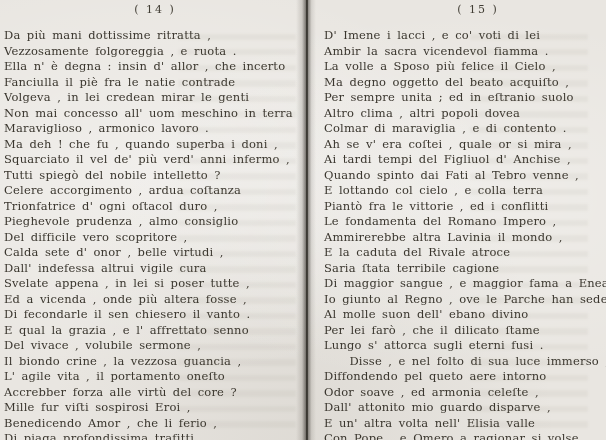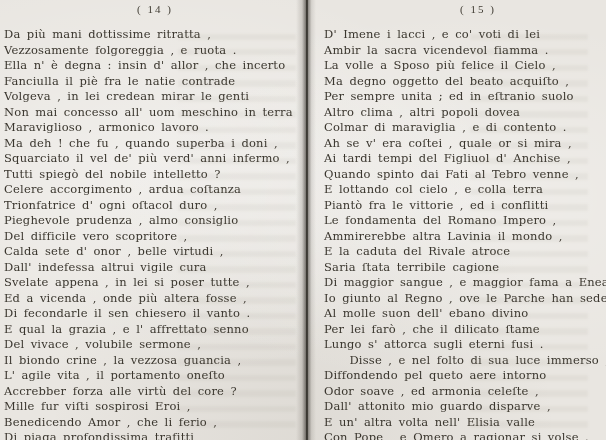--- a/index.html
+++ b/index.html
@@ -17,21 +17,21 @@
       radial-gradient(ellipse at 25% 40%, rgba(255,255,255,0.35) 0%, rgba(255,255,255,0) 55%),
       radial-gradient(ellipse at 75% 45%, rgba(255,255,255,0.30) 0%, rgba(255,255,255,0) 55%),
       radial-gradient(ellipse at 50% 110%, rgba(120,112,98,0.10) 0%, rgba(0,0,0,0) 60%);
   }
   .spread{position:absolute;inset:0;}
   .page{position:absolute;top:0;bottom:0;}
   .page-left{left:0;width:300px;}
   .page-right{left:312px;right:16px;}
   .page-number{
     text-align:center;font-size:11px;letter-spacing:2px;
-    margin-top:3px;color:#413d34;font-family:Liberation Serif, serif;
+    margin-top:3px;color:#413d34;
   }
   .page-left .page-number{margin-left:10px;}
   .page-right .page-number{margin-left:54px;}
   .lines{
     margin-top:12px;
     font-size:11.5px;line-height:15.5px;
     white-space:pre;
     word-spacing:2.5px;letter-spacing:0.2px;
   }
   .page-left .lines{padding-left:4px;}

